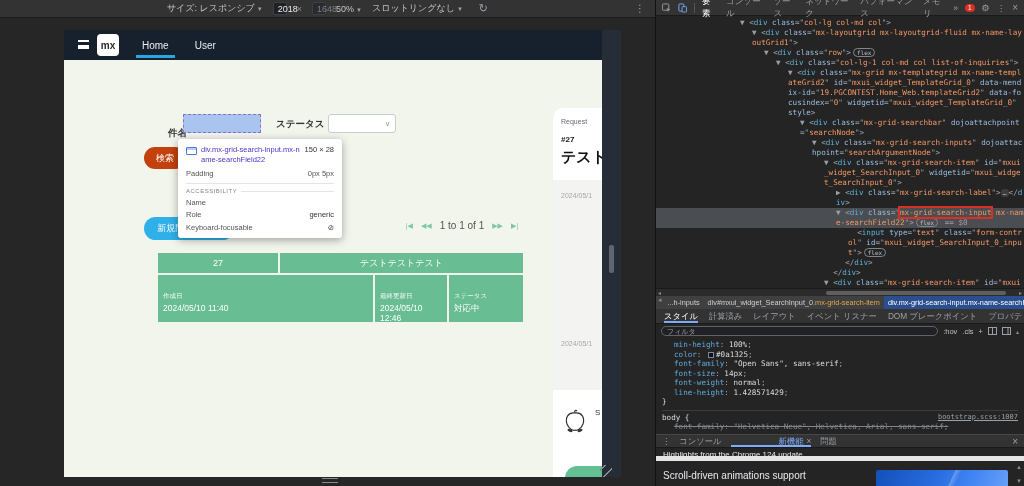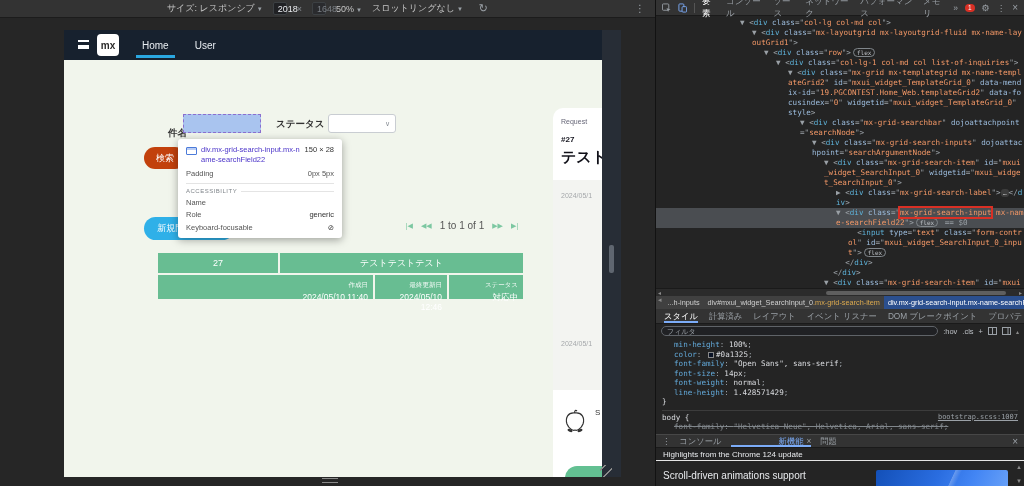--- a/index.html
+++ b/index.html
@@ -58,21 +58,21 @@
 
   .pagination { position:absolute; left:318px; top:190px; width:160px; display:flex; gap:8px;
     align-items:center; justify-content:center; font-size:7px; color:#7cc7a1; }
   .pagination .pg-text { color:#555; font-size:10px; }
 
   .result-table { position:absolute; left:94px; top:223px; width:365px; }
   .rt-row { display:flex; gap:2px; margin-bottom:2px; }
   .rt-cell { background:#68bd92; color:#fff; }
   .rt-h { height:20px; display:flex; align-items:center; justify-content:center; font-size:9px; }
   .rt-h1 { width:120px; } .rt-h2 { flex:1; }
-  .rt-d { height:24px; padding:6px 5px; font-size:8.5px;text-align:right; }
+  .rt-d { height:47px; padding:17px 5px; font-size:8.5px; }
   .rt-d .lbl { font-size:6.5px; opacity:.92; margin-bottom:2px; }
   .rt-d1 { width:215px; } .rt-d2 { width:72px; } .rt-d3 { flex:1; }
 
   
   .detail-panel { position:absolute; left:489px; top:78px; width:49px; bottom:0; background:#fff;
     border-top-left-radius:10px; overflow:hidden; }
   .dp-label { padding:10px 0 0 8px; font-size:7px; color:#667; }
   .dp-num { padding:10px 0 0 8px; font-size:8px; font-weight:bold; color:#15151f; }
   .dp-title { padding:4px 0 0 8px; font-size:15px; font-weight:bold; color:#101018; white-space:nowrap; }
   .dp-mid { position:absolute; left:0; top:72px; width:100%; height:210px; background:#f3f4f1; }
@@ -147,21 +147,21 @@
 
   .dt-drawer-tabs { position:absolute; left:0; top:434px; width:100%; height:14px; background:#333;
     border-top:1px solid #474747; border-bottom:1px solid #1a1a1a; display:flex; gap:9px; align-items:center;
     padding:0 6px; font-size:8.3px; color:#9aa0a6; }
   .drawer-tab { position:relative; height:100%; display:flex; align-items:center; gap:3px; }
   .drawer-tab.active { color:#7cacf8;padding-left:48px; }
   .drawer-tab.active::after { content:""; position:absolute; left:0; right:0; bottom:0; height:2px; background:#7cacf8; }
   .drawer-close { margin-left:auto; font-size:10px; }
 
   .dt-drawer { position:absolute; left:0; top:448px; width:100%; height:38px; background:#242424; overflow:hidden; }
-  .drawer-heading { height:13px; border-bottom:1px solid #e5e5e5; padding:1.5px 7px; font-size:8px; color:#e8eaed; }
+  .drawer-heading { height:13px; border-bottom:5px solid #e5e5e5; padding:1.5px 7px; font-size:8px; color:#e8eaed; }
   .drawer-item-title { position:absolute; left:7px; top:22px; font-size:10px; color:#e8eaed; }
   .drawer-thumb { position:absolute; right:16px; top:22px; width:132px; height:26px; border-radius:2px;
     background:linear-gradient(115deg,#1350b8 0%,#2a6de0 45%,#4285f4 70%,#6ba3f8 100%); }
   .drawer-thumb::after { content:""; position:absolute; inset:0;
     background:linear-gradient(115deg, transparent 55%, rgba(255,255,255,.25) 55.5%, transparent 60%); }
   .slim-arrow { position:absolute; font-size:6px; color:#8a8a8a; }
 </style>
 </head>
 <body>
 

